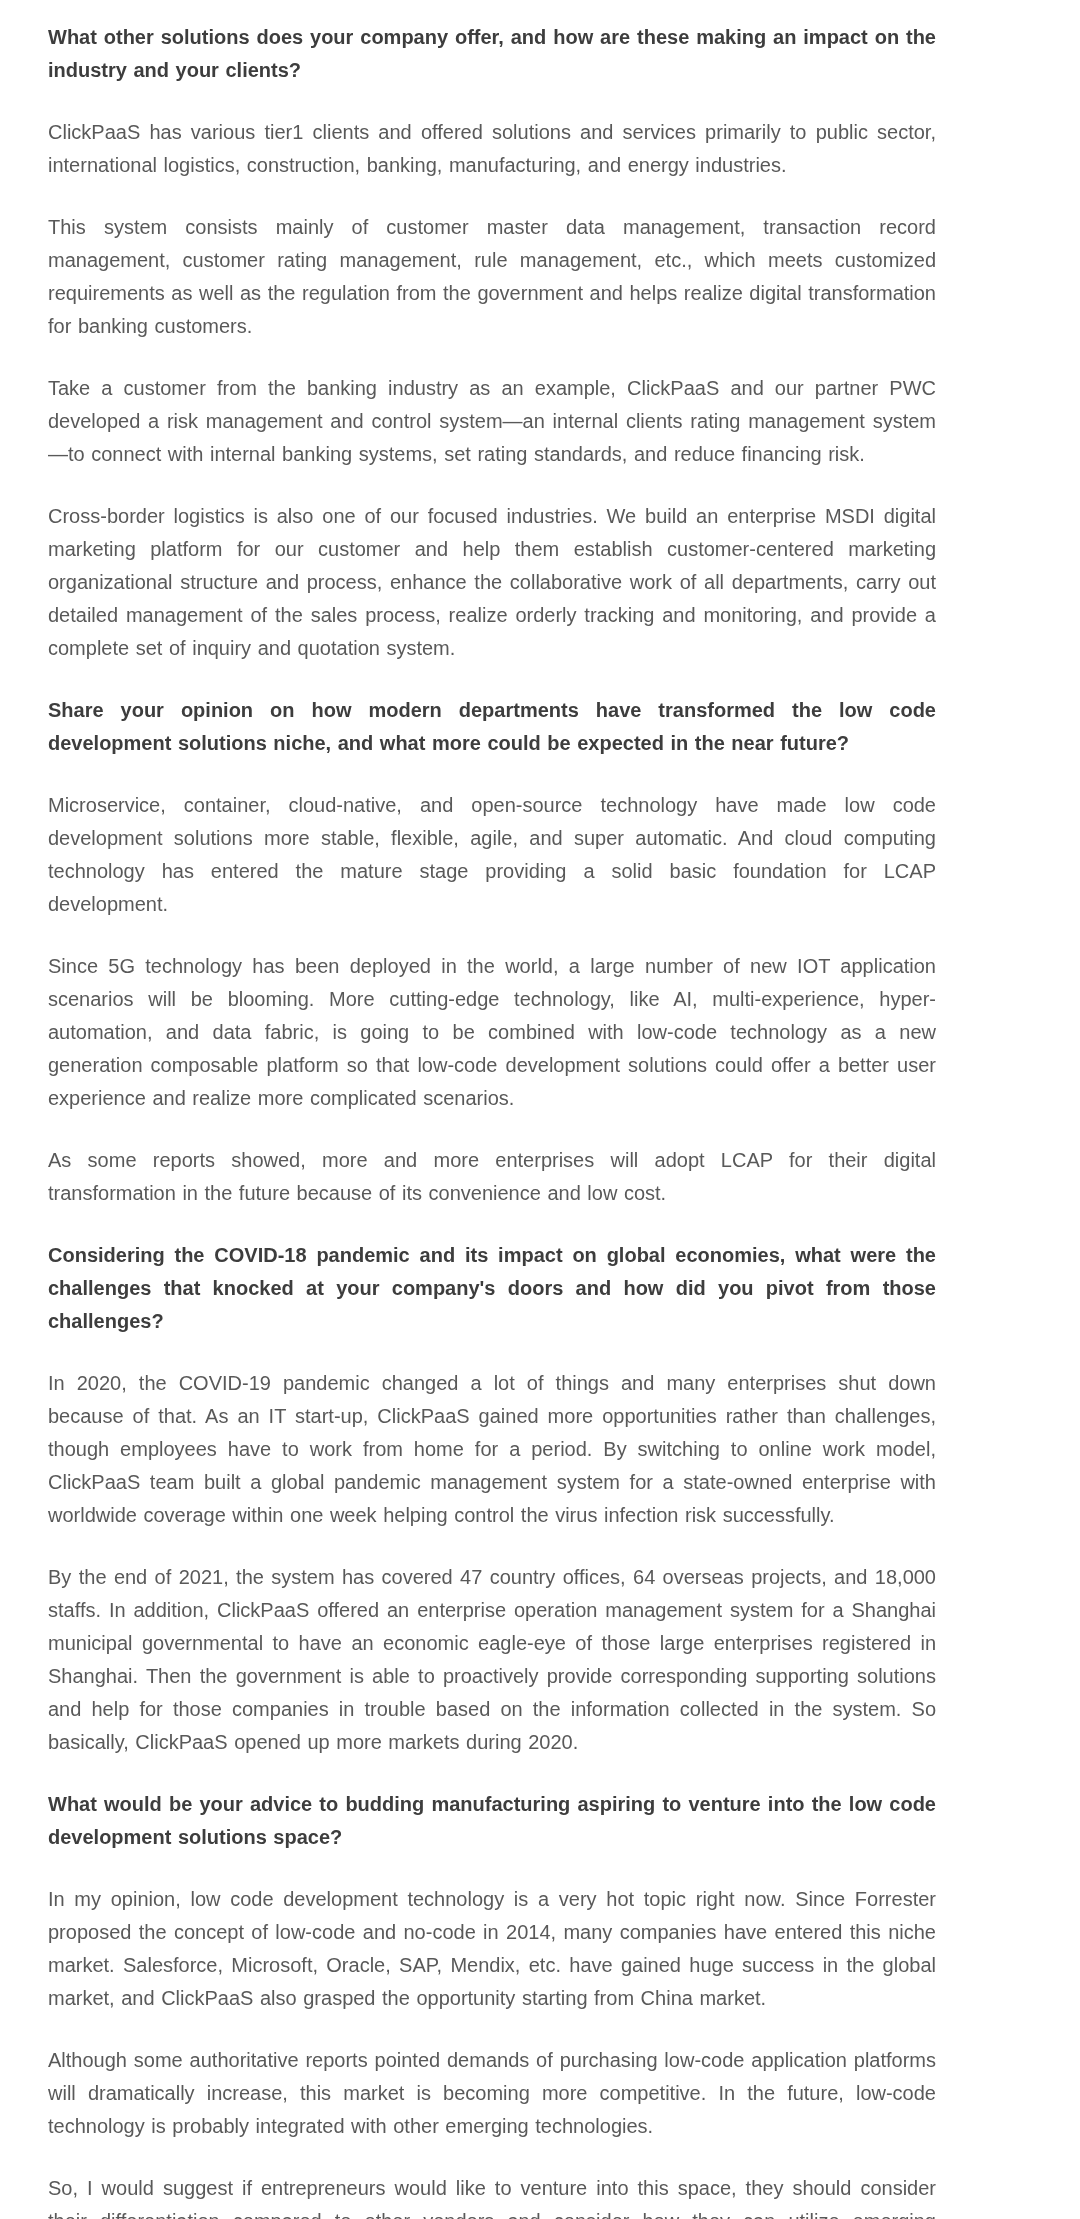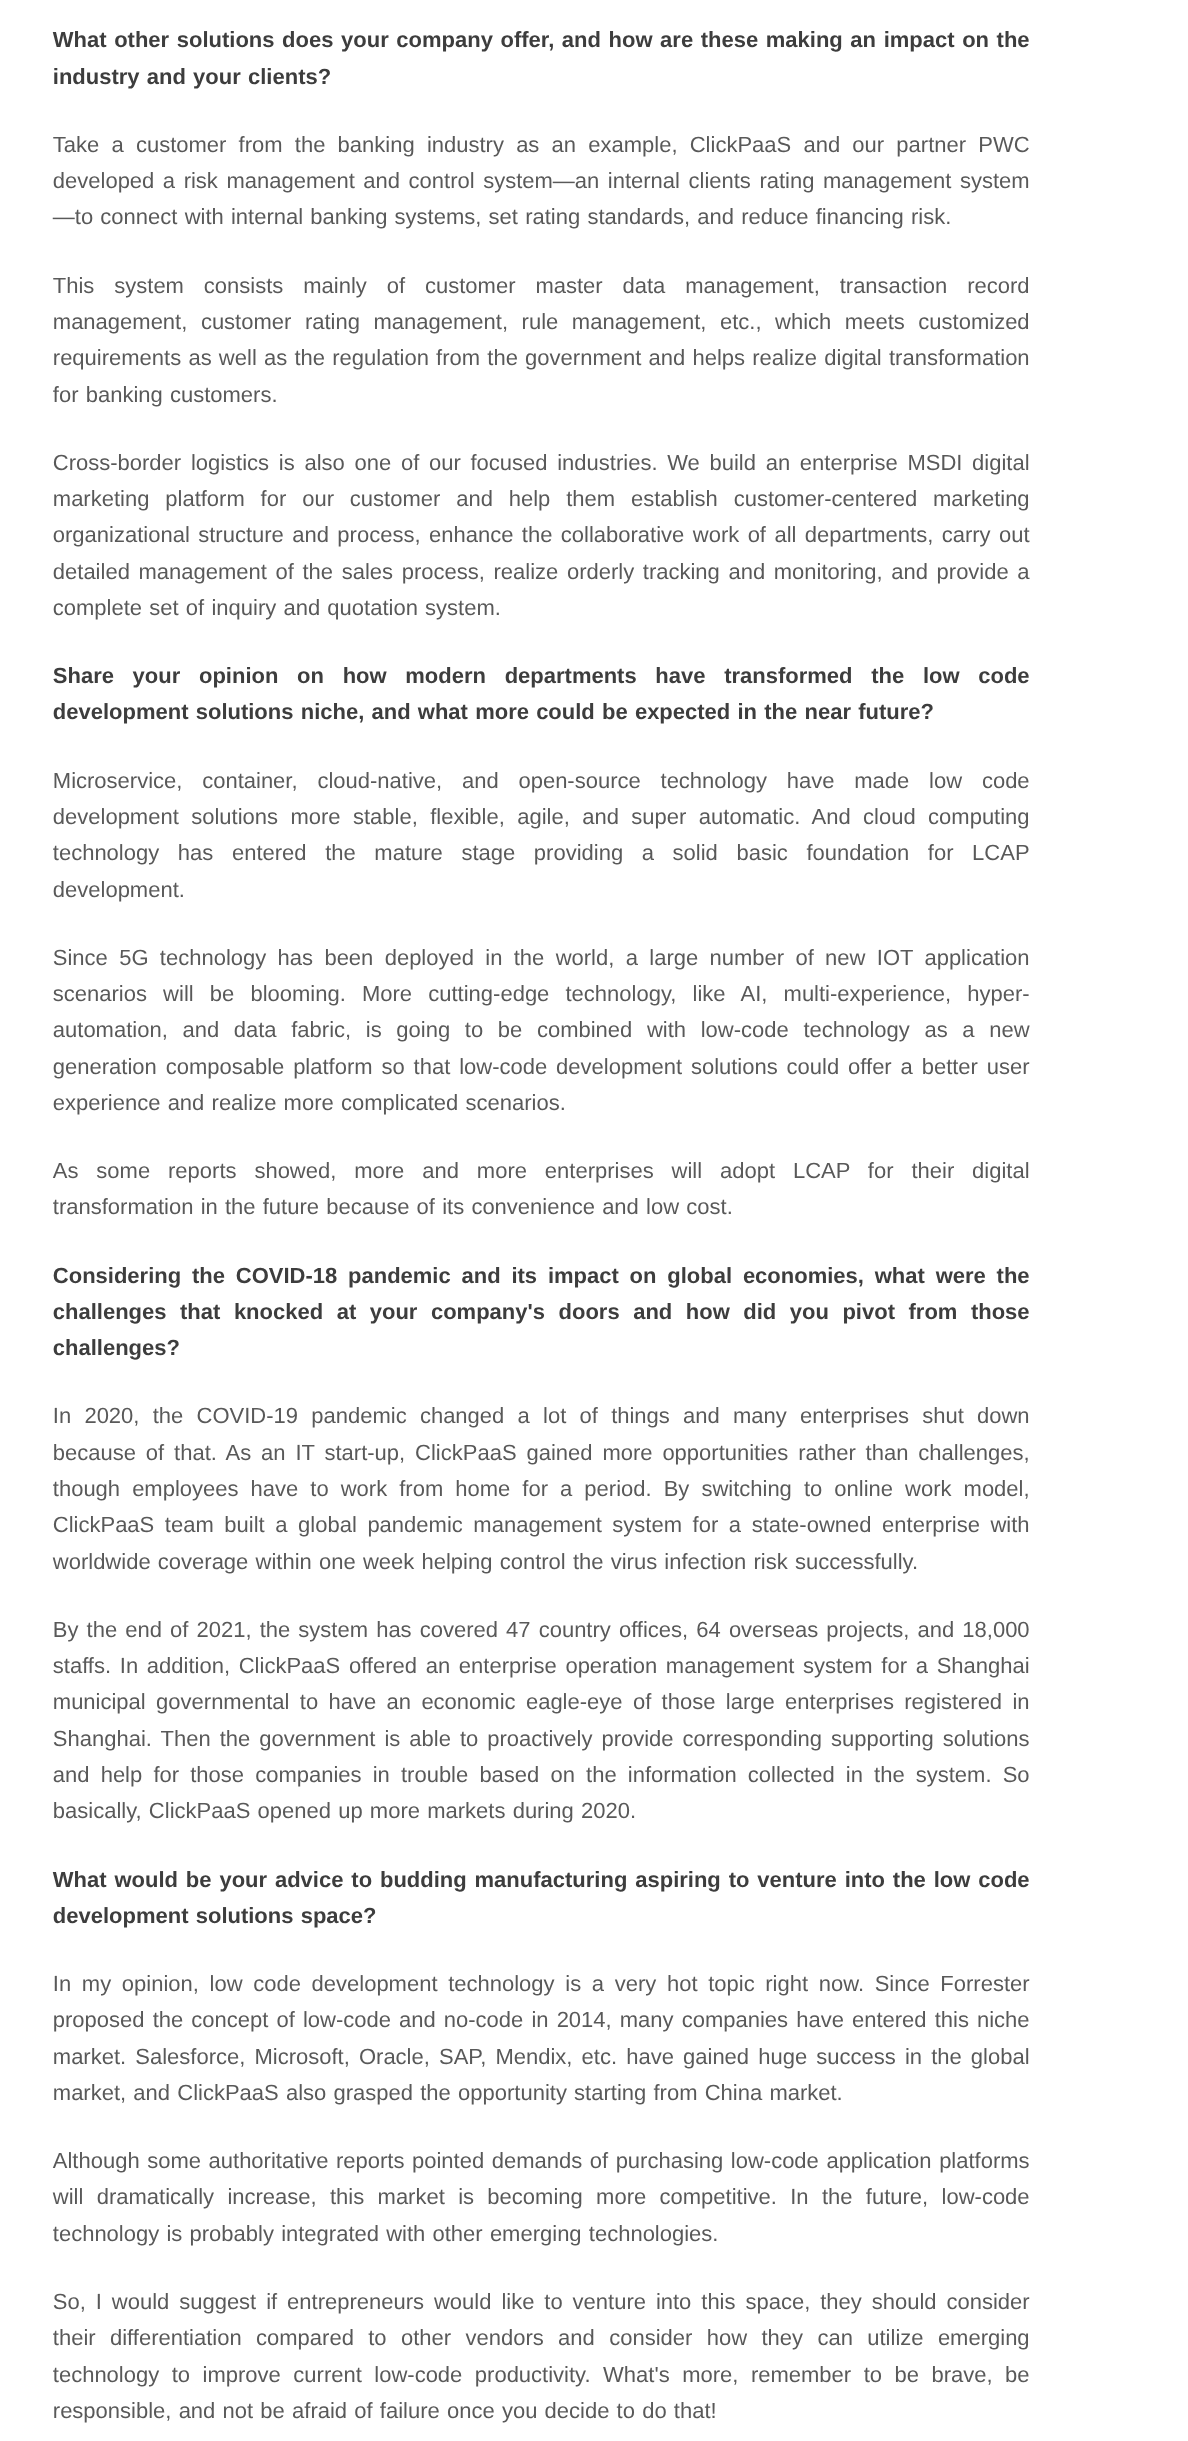--- a/index.html
+++ b/index.html
@@ -35,22 +35,23 @@
   .answer {
     font-weight: normal;
     color: #595959;
   }
 </style>
 </head>
 <body>
 
 <main class="page">
   <h3 class="block question">What other solutions does your company offer, and how are these making an impact on the industry and your clients?</h3>
+  <p class="block answer">ClickPaaS has various tier1 clients and offered solutions and services primarily to public sector, international logistics, construction, banking, manufacturing, and energy industries.</p>
+  <p class="block answer">This system consists mainly of customer master data management, transaction record management, customer rating management, rule management, etc., which meets customized requirements as well as the regulation from the government and helps realize digital transformation for banking customers.</p>
   <p class="block answer">Take a customer from the banking industry as an example, ClickPaaS and our partner PWC developed a risk management and control system—an internal clients rating management system—to connect with internal banking systems, set rating standards, and reduce financing risk.</p>
-  <p class="block answer">This system consists mainly of customer master data management, transaction record management, customer rating management, rule management, etc., which meets customized requirements as well as the regulation from the government and helps realize digital transformation for banking customers.</p>
   <p class="block answer">Cross-border logistics is also one of our focused industries. We build an enterprise MSDI digital marketing platform for our customer and help them establish customer-centered marketing organizational structure and process, enhance the collaborative work of all departments, carry out detailed management of the sales process, realize orderly tracking and monitoring, and provide a complete set of inquiry and quotation system.</p>
   <h3 class="block question">Share your opinion on how modern departments have transformed the low code development solutions niche, and what more could be expected in the near future?</h3>
   <p class="block answer">Microservice, container, cloud-native, and open-source technology have made low code development solutions more stable, flexible, agile, and super automatic. And cloud computing technology has entered the mature stage providing a solid basic foundation for LCAP development.</p>
   <p class="block answer">Since 5G technology has been deployed in the world, a large number of new IOT application scenarios will be blooming. More cutting-edge technology, like AI, multi-experience, hyper-automation, and data fabric, is going to be combined with low-code technology as a new generation composable platform so that low-code development solutions could offer a better user experience and realize more complicated scenarios.</p>
   <p class="block answer">As some reports showed, more and more enterprises will adopt LCAP for their digital transformation in the future because of its convenience and low cost.</p>
   <h3 class="block question">Considering the COVID-18 pandemic and its impact on global economies, what were the challenges that knocked at your company's doors and how did you pivot from those challenges?</h3>
   <p class="block answer">In 2020, the COVID-19 pandemic changed a lot of things and many enterprises shut down because of that. As an IT start-up, ClickPaaS gained more opportunities rather than challenges, though employees have to work from home for a period. By switching to online work model, ClickPaaS team built a global pandemic management system for a state-owned enterprise with worldwide coverage within one week helping control the virus infection risk successfully.</p>
   <p class="block answer">By the end of 2021, the system has covered 47 country offices, 64 overseas projects, and 18,000 staffs. In addition, ClickPaaS offered an enterprise operation management system for a Shanghai municipal governmental to have an economic eagle-eye of those large enterprises registered in Shanghai. Then the government is able to proactively provide corresponding supporting solutions and help for those companies in trouble based on the information collected in the system. So basically, ClickPaaS opened up more markets during 2020.</p>
   <h3 class="block question">What would be your advice to budding manufacturing aspiring to venture into the low code development solutions space?</h3>
   <p class="block answer">In my opinion, low code development technology is a very hot topic right now. Since Forrester proposed the concept of low-code and no-code in 2014, many companies have entered this niche market. Salesforce, Microsoft, Oracle, SAP, Mendix, etc. have gained huge success in the global market, and ClickPaaS also grasped the opportunity starting from China market.</p>

